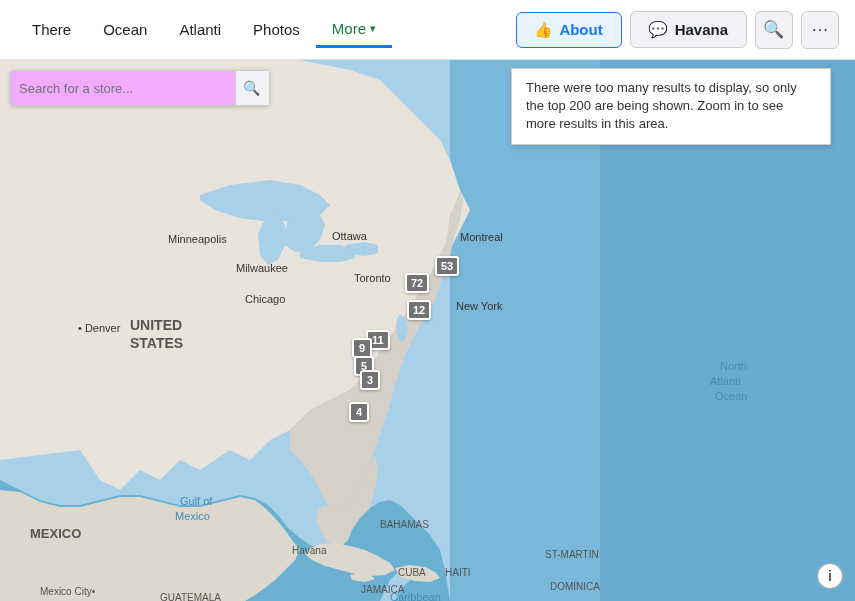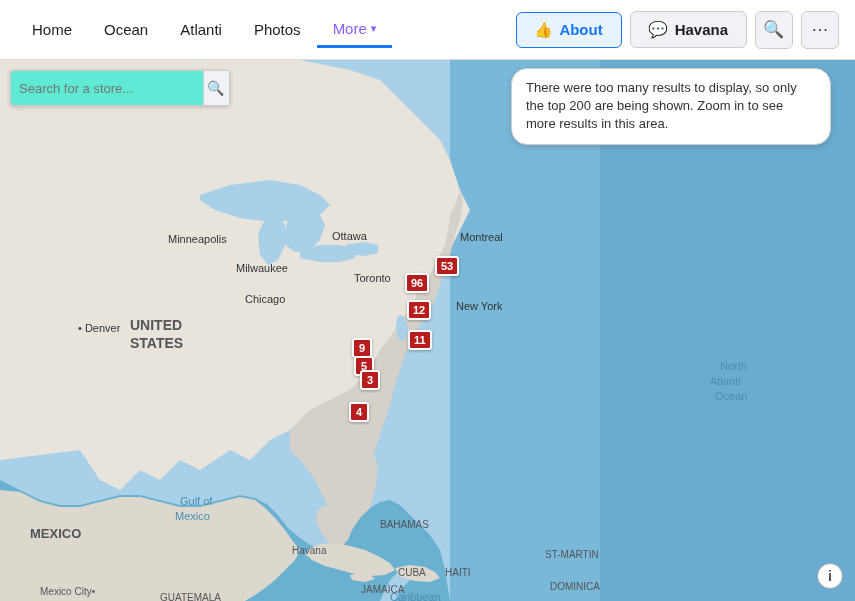--- a/index.html
+++ b/index.html
@@ -18,21 +18,21 @@
     }
     .nav-item {
       padding: 8px 16px;
       font-size: 15px;
       font-weight: 500;
       color: #1c1e21;
       cursor: pointer;
       border-radius: 6px;
       white-space: nowrap;
     }
-    .nav-item.active { color: #8b5cf6; border-bottom: 3px solid #1877f2; border-radius: 0; }
+    .nav-item.active { color: #15803d; border-bottom: 3px solid #1877f2; border-radius: 0; }
     .nav-more {
       display: flex;
       align-items: center;
       gap: 4px;
     }
     .nav-chevron { font-size: 11px; }
 
     .nav-right {
       margin-left: auto;
       display: flex;
@@ -94,25 +94,25 @@
       display: block;
     }
 
     
     #search-bar {
       position: absolute;
       top: 10px;
       left: 10px;
       display: flex;
       align-items: center;
-      background: #5eead4;
+      background: #f0abfc;
       border: 1px solid #ccc;
       border-radius: 4px;
       height: 36px;
-      width: 220px;
+      width: 260px;
       box-shadow: 0 1px 4px rgba(0,0,0,0.2);
       z-index: 5;
     }
     #search-bar input {
       flex: 1;
       border: none;
       outline: none;
       padding: 0 8px;
       font-size: 13px;
       color: #666;
@@ -130,21 +130,21 @@
       font-size: 14px;
     }
 
     
     #tooltip {
       position: absolute;
       top: 8px;
       right: 24px;
       background: #fff;
       border: 1px solid #ccc;
-      border-radius: 16px;
+      border-radius: 0;
       padding: 10px 14px;
       max-width: 320px;
       font-size: 13px;
       color: #333;
       box-shadow: 0 2px 6px rgba(0,0,0,0.15);
       z-index: 5;
       line-height: 1.4;
     }
 
     
@@ -163,39 +163,39 @@
       font-size: 14px;
       font-weight: bold;
       color: #555;
       cursor: pointer;
       z-index: 5;
     }
 
     
     .cluster-marker {
       position: absolute;
-      background: #b91c1c;
+      background: #737373;
       color: #fff;
       font-size: 11px;
       font-weight: bold;
       border: 2px solid #fff;
       border-radius: 3px;
       padding: 2px 4px;
       min-width: 20px;
       text-align: center;
       cursor: pointer;
       z-index: 6;
       box-shadow: 0 1px 3px rgba(0,0,0,0.3);
     }
   </style>
 </head>
 <body>
 
 <div id="topnav">
-  <div class="nav-item">Home</div>
+  <div class="nav-item">There</div>
   <div class="nav-item">Ocean</div>
   <div class="nav-item">Atlanti</div>
   <div class="nav-item">Photos</div>
   <div class="nav-item active nav-more">
     <span>More</span>
     <span class="nav-chevron">▾</span>
   </div>
   <div class="nav-right">
     <button class="btn-like">
       <span>👍</span>
@@ -299,21 +299,21 @@
   <div id="tooltip">
     <span>There were too many results to display, so only the top 200 are being shown. Zoom in to see more results in this area.</span>
   </div>
 
   <div id="info-btn">
     <span>i</span>
   </div>
 
   <div id="clusters-container">
       <div class="cluster-marker" style="top: 196px; left: 435px;">53</div>
-      <div class="cluster-marker" style="top: 213px; left: 405px;">96</div>
+      <div class="cluster-marker" style="top: 213px; left: 405px;">72</div>
       <div class="cluster-marker" style="top: 240px; left: 407px;">12</div>
-      <div class="cluster-marker" style="top: 270px; left: 408px;">11</div>
+      <div class="cluster-marker" style="top: 270px; left: 366px;">11</div>
       <div class="cluster-marker" style="top: 278px; left: 352px;">9</div>
       <div class="cluster-marker" style="top: 296px; left: 354px;">5</div>
       <div class="cluster-marker" style="top: 310px; left: 360px;">3</div>
       <div class="cluster-marker" style="top: 342px; left: 349px;">4</div>
     </div>
 </div>
 
 </body></html>

